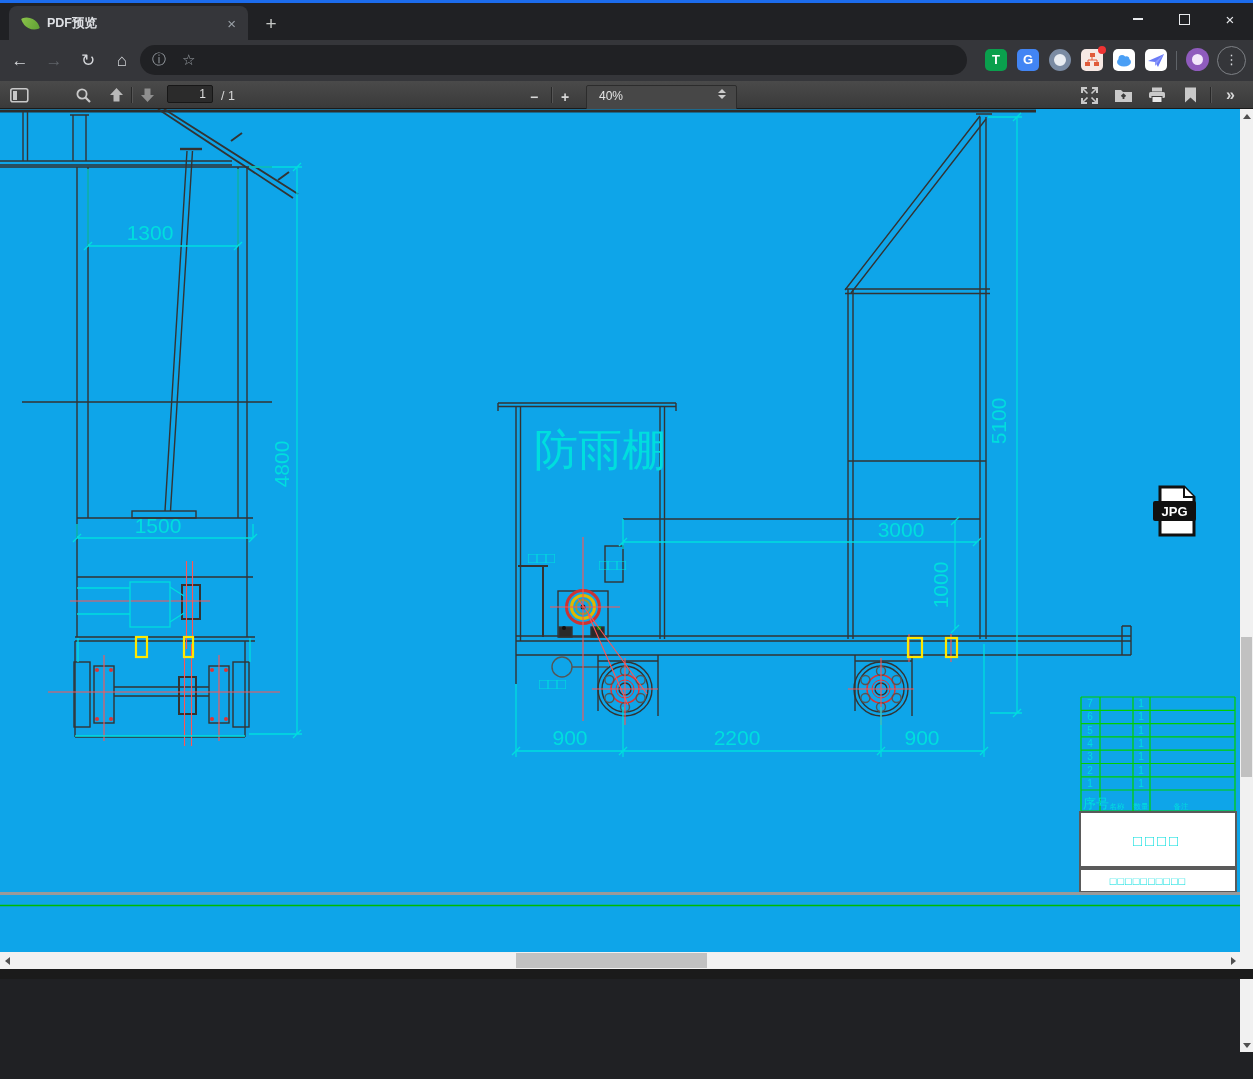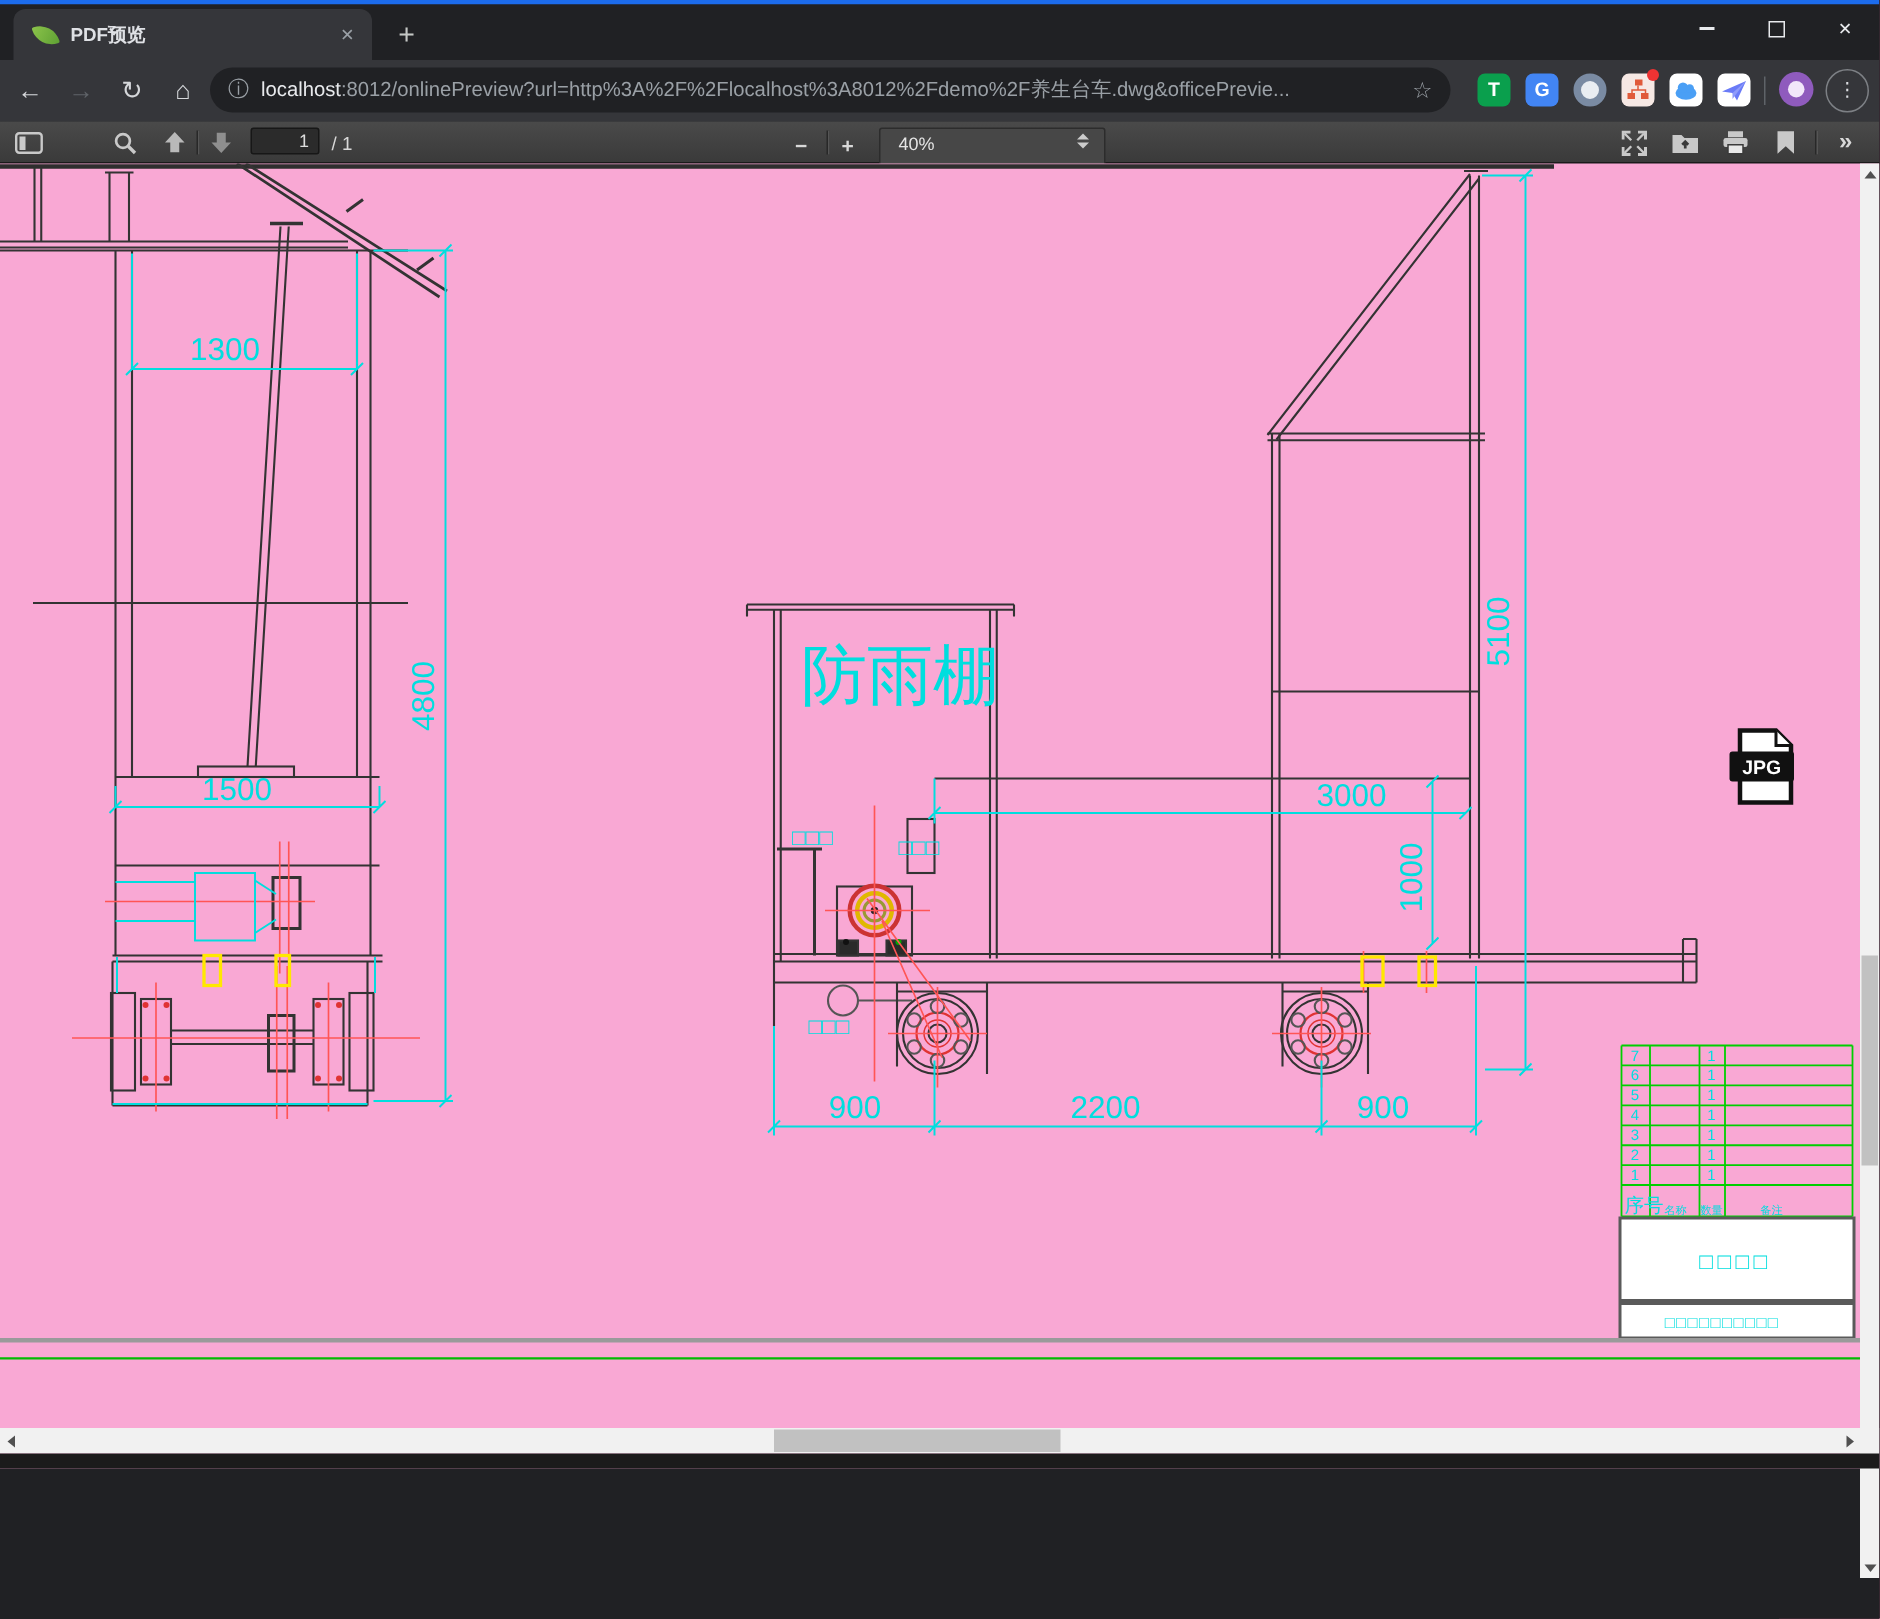--- a/index.html
+++ b/index.html
@@ -52,21 +52,21 @@
   .pagecount{position:absolute;left:221px;top:8px;color:#d8d8d8;font-size:12.5px;}
   .zoomtxt{position:absolute;top:8px;color:#d8d8d8;font-size:14px;font-weight:bold;}
   .zoomsel{position:absolute;left:586px;top:4px;width:151px;height:32px;background:#474747;
     border:1px solid #2c2c2c;border-radius:2px;color:#e4e4e4;font-size:12px;line-height:20px;
     padding-left:12px;box-sizing:border-box;}
   .spin{position:absolute;right:10px;top:3px;display:flex;flex-direction:column;gap:2px;}
   .spin i{display:block;width:0;height:0;border-left:4px solid transparent;border-right:4px solid transparent;}
   .spin .u{border-bottom:4px solid #ccc;} .spin .d{border-top:4px solid #ccc;}
   .chev{color:#d8d8d8;font-size:16px;font-weight:bold;}
   
-  .content{position:absolute;left:0;top:109px;width:1253px;height:870px;background:#f9a8d4;}
+  .content{position:absolute;left:0;top:109px;width:1253px;height:870px;background:#0ea5e9;}
   .cad{position:absolute;left:0;top:0;}
   
   .vscroll{position:absolute;right:0;top:0;width:13px;height:943px;background:#f1f1f1;}
   .vthumb{position:absolute;left:1px;top:528px;width:11px;height:140px;background:#c1c1c1;}
   .varr{position:absolute;left:0;width:13px;height:14px;display:flex;align-items:center;justify-content:center;}
   .tri-u{width:0;height:0;border-left:4px solid transparent;border-right:4px solid transparent;border-bottom:5px solid #505050;}
   .tri-d{width:0;height:0;border-left:4px solid transparent;border-right:4px solid transparent;border-top:5px solid #505050;}
   .tri-l{width:0;height:0;border-top:4px solid transparent;border-bottom:4px solid transparent;border-right:5px solid #505050;}
   .tri-r{width:0;height:0;border-top:4px solid transparent;border-bottom:4px solid transparent;border-left:5px solid #505050;}
   .hscroll{position:absolute;left:0;bottom:10px;width:1240px;height:17px;background:#f1f1f1;}
@@ -102,21 +102,20 @@
     </div>
   </div>
 
   <div class="navbar">
     <span class="navico">←</span>
     <span class="navico dis">→</span>
     <span class="navico">↻</span>
     <span class="navico">⌂</span>
     <div class="urlpill">
       <span class="info-i">ⓘ</span>
-      <span class="url"><b>localhost</b><span>:8012/onlinePreview?url=http%3A%2F%2Flocalhost%3A8012%2Fdemo%2F养生台车.dwg&amp;officePrevie...</span></span>
       <span class="star">☆</span>
     </div>
     <div class="ext" style="left:985px;background:#0a9f4d;color:#fff;font-size:13px;font-weight:bold;text-align:center;line-height:22px;">T</div>
     <div class="ext" style="left:1017px;background:#4285f4;color:#fff;font-size:13px;font-weight:bold;text-align:center;line-height:22px;">G</div>
     <div class="ext" style="left:1049px;background:#e9edf2;border-radius:50%;border:5px solid #7a8ba3;box-sizing:border-box;"></div>
     <div class="ext" style="left:1081px;background:#f6e8e4;">
       <svg width="22" height="22">
           <rect x="9" y="4" width="5" height="4" fill="#e05a3a"></rect>
           <rect x="4" y="13" width="5" height="4" fill="#e05a3a"></rect>
           <rect x="13" y="13" width="5" height="4" fill="#e05a3a"></rect>

